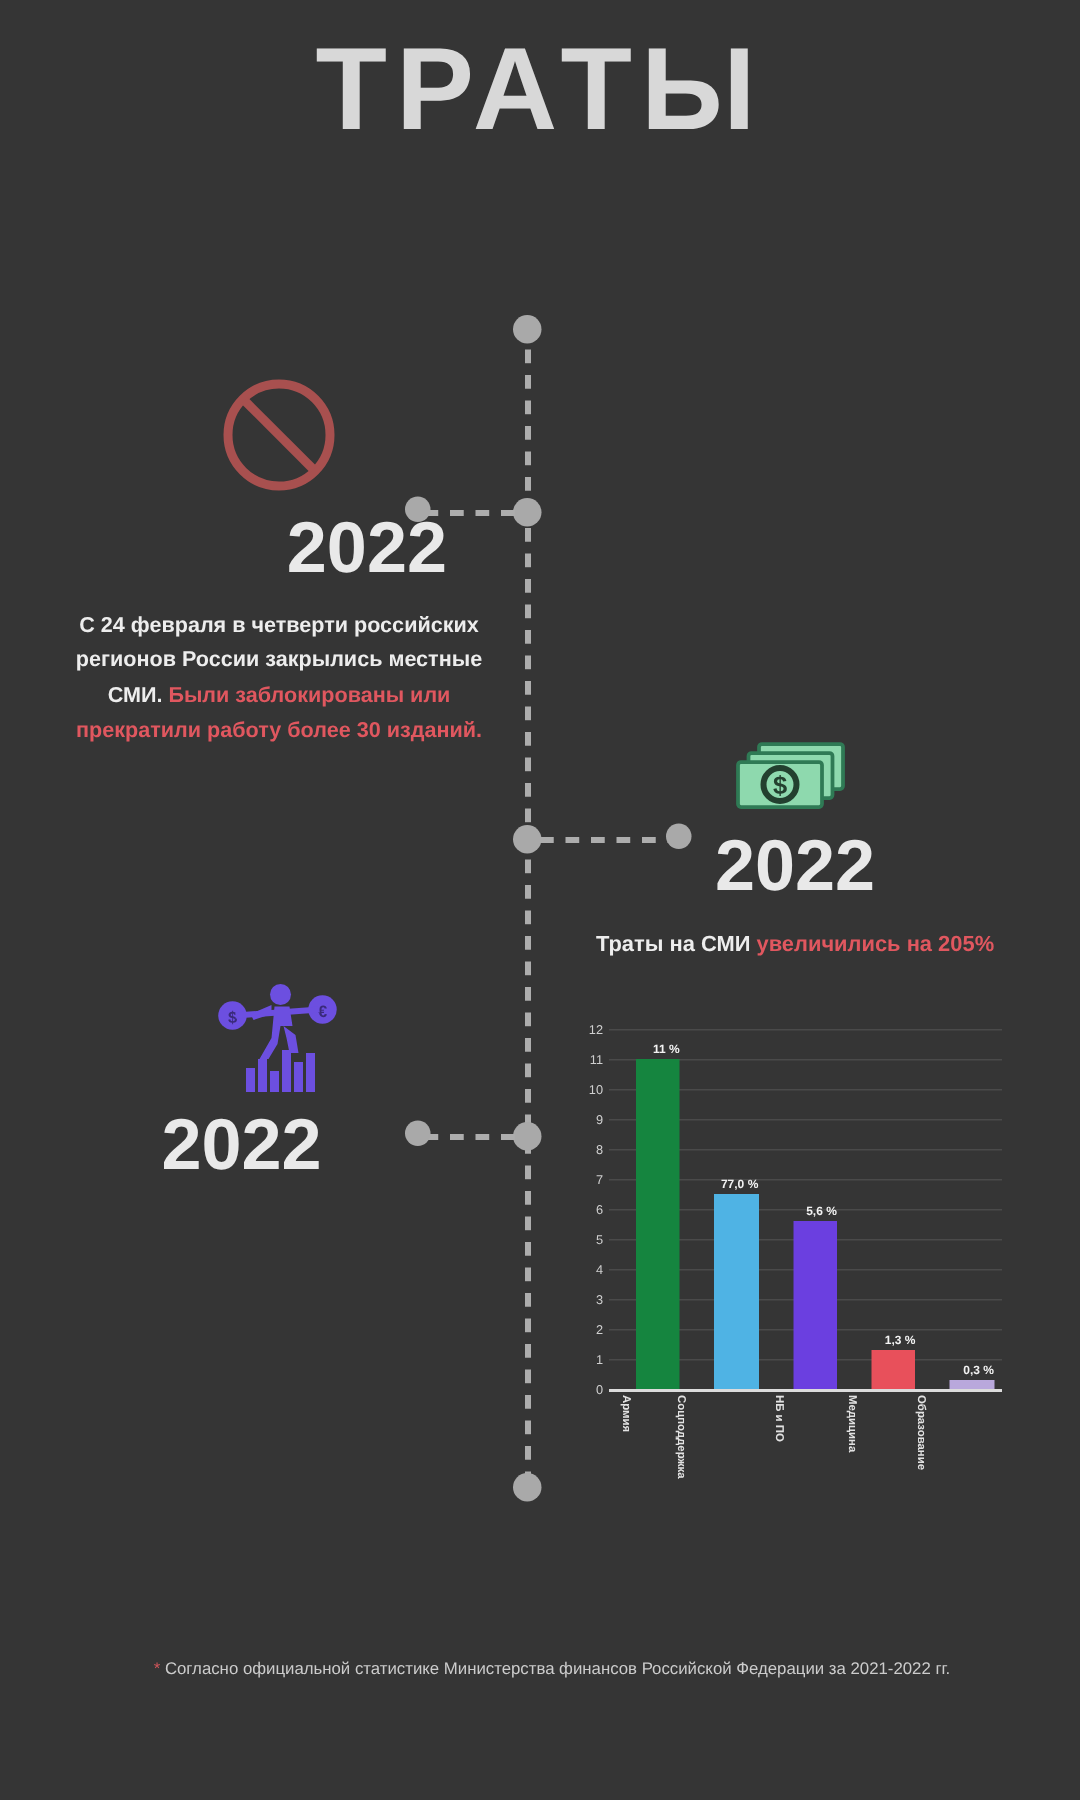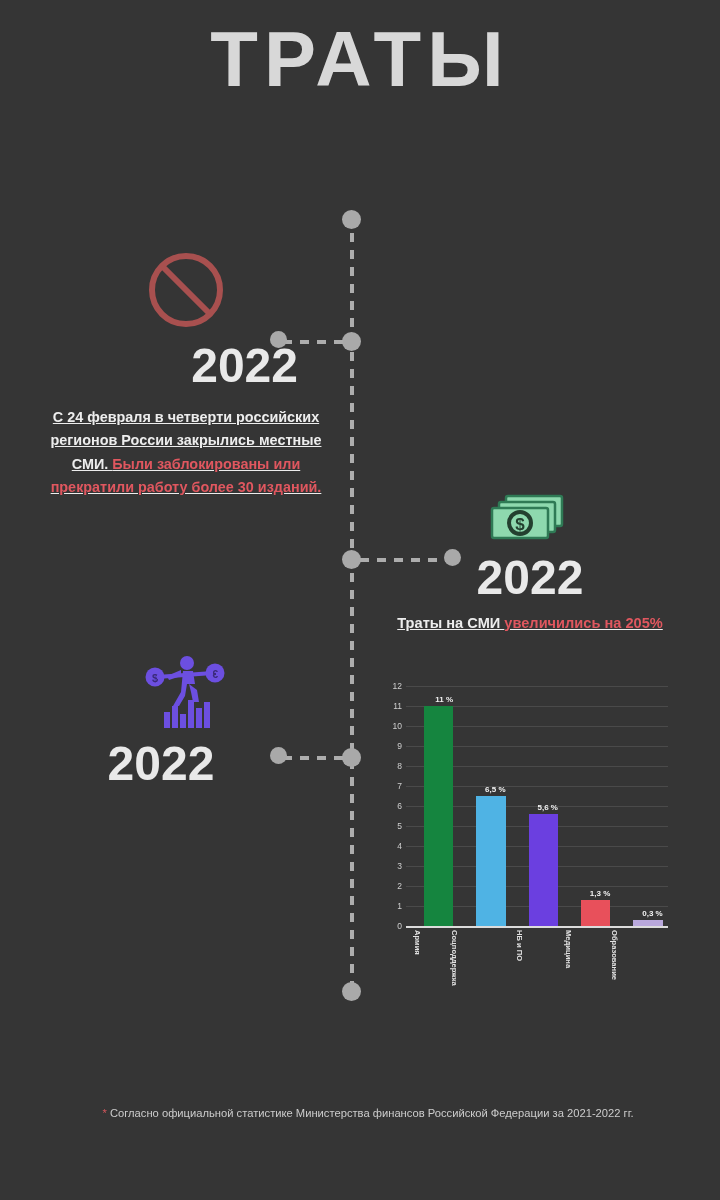--- a/index.html
+++ b/index.html
@@ -96,35 +96,34 @@
     font-weight: bold;
     color: #e9e9e9;
     letter-spacing: 0px;
     line-height: 1;
   }
   .body-text {
     font-size: 14.4px;
     font-weight: bold;
     line-height: 1.62;
     color: #ededed;
-    text-decoration: underline;
   }
   .hl { color: #e0575f; }
 
   
   #block1 { left: 36px; top: 248px; width: 300px; text-align: center; }
   #block1 .icon-wrap { height: 92px; }
   #block1 .year { margin-top: 2px; text-align: right; padding-right: 38px; }
   #block1 .body-text { margin-top: 16px; }
 
   
   #block2 { left: 380px; top: 490px; width: 300px; text-align: center; }
   #block2 .icon-wrap { height: 62px; }
   #block2 .year { margin-top: 2px; text-align: center; }
-  #block2 .body-text { margin-top: 10px; font-size: 14.6px; }
+  #block2 .body-text { margin-top: 17px; font-size: 14.6px; }
 
   
   #block3 { left: 30px; top: 650px; width: 310px; text-align: center; }
   #block3 .icon-wrap { height: 90px; }
   #block3 .year { margin-top: 0px; text-align: center; padding-right: 48px;}
   #block3 .body-text { margin-top: 14px; }
 
   
   #chart {
     position: absolute;
@@ -311,21 +310,21 @@
           <div class="gridline" style="top: 180px;"></div>
           <div class="gridline" style="top: 200px;"></div>
           <div class="gridline" style="top: 220px;"></div>
         </div>
       <div class="bars" id="bars">
           <div class="bar-col">
             <div class="bar-label" style="bottom: 222px;">11 %</div>
             <div class="bar" style="height: 220px; background: rgb(21, 133, 63);"></div>
           </div>
           <div class="bar-col">
-            <div class="bar-label" style="bottom: 132px;">6,5 %</div>
+            <div class="bar-label" style="bottom: 132px;">77,0 %</div>
             <div class="bar" style="height: 130px; background: rgb(79, 179, 228);"></div>
           </div>
           <div class="bar-col">
             <div class="bar-label" style="bottom: 114px;">5,6 %</div>
             <div class="bar" style="height: 112px; background: rgb(107, 63, 224);"></div>
           </div>
           <div class="bar-col">
             <div class="bar-label" style="bottom: 28px;">1,3 %</div>
             <div class="bar" style="height: 26px; background: rgb(232, 80, 91);"></div>
           </div>

